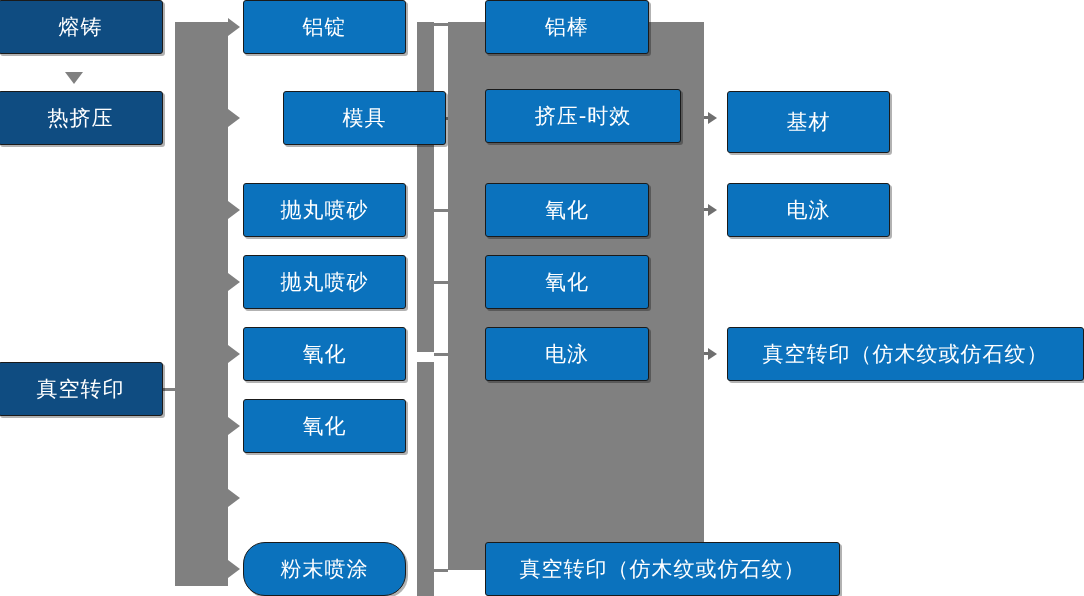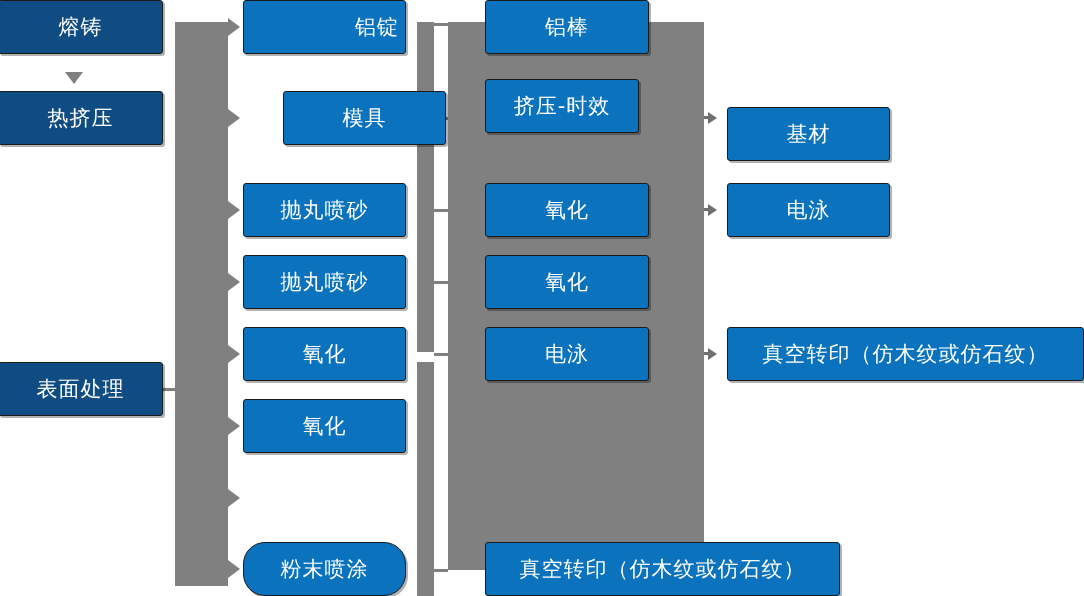--- a/index.html
+++ b/index.html
@@ -88,24 +88,24 @@
   <div class="conn-line" style="left:704px;top:352px;width:10px;"></div>
   <div class="conn-head" style="left:708px;top:348px;"></div>
 
   <div class="box dark" style="left:-2px;top:0px;width:165px;height:54px;">
     <span class="lbl">熔铸</span>
   </div>
   <div class="box dark" style="left:-2px;top:91px;width:165px;height:54px;">
     <span class="lbl">热挤压</span>
   </div>
   <div class="box dark" style="left:-2px;top:362px;width:165px;height:54px;">
-    <span class="lbl">表面处理</span>
+    <span class="lbl">真空转印</span>
   </div>
 
-  <div class="box bright" style="left:243px;top:0px;width:163px;height:54px;justify-content:flex-end;">
+  <div class="box bright" style="left:243px;top:0px;width:163px;height:54px;">
     <span class="lbl">铝锭</span>
   </div>
   <div class="box bright" style="left:243px;top:91px;width:163px;height:54px;margin-left:40px;">
     <span class="lbl">模具</span>
   </div>
   <div class="box bright" style="left:243px;top:183px;width:163px;height:54px;">
     <span class="lbl">抛丸喷砂</span>
   </div>
   <div class="box bright" style="left:243px;top:255px;width:163px;height:54px;">
     <span class="lbl">抛丸喷砂</span>
@@ -116,37 +116,37 @@
   <div class="box bright" style="left:243px;top:399px;width:163px;height:54px;">
     <span class="lbl">氧化</span>
   </div>
   <div class="box bright" style="left:243px;top:542px;width:163px;height:54px;border-radius:22px;">
     <span class="lbl">粉末喷涂</span>
   </div>
 
   <div class="box bright" style="left:485px;top:0px;width:164px;height:54px;text-align:right;">
     <span class="lbl">铝棒</span>
   </div>
-  <div class="box bright" style="left:485px;top:79px;width:154px;height:54px;">
+  <div class="box bright" style="left:485px;top:89px;width:196px;height:54px;">
     <span class="lbl">挤压-时效</span>
   </div>
   <div class="box bright" style="left:485px;top:183px;width:164px;height:54px;">
     <span class="lbl">氧化</span>
   </div>
   <div class="box bright" style="left:485px;top:255px;width:164px;height:54px;">
     <span class="lbl">氧化</span>
   </div>
   <div class="box bright" style="left:485px;top:327px;width:164px;height:54px;">
     <span class="lbl">电泳</span>
   </div>
   <div class="box bright" style="left:485px;top:542px;width:355px;height:54px;">
     <span class="lbl">真空转印（仿木纹或仿石纹）</span>
   </div>
 
-  <div class="box bright" style="left:727px;top:91px;width:163px;height:54px;margin-top:16px;">
+  <div class="box bright" style="left:727px;top:91px;width:163px;height:62px;">
     <span class="lbl">基材</span>
   </div>
   <div class="box bright" style="left:727px;top:183px;width:163px;height:54px;">
     <span class="lbl">电泳</span>
   </div>
   <div class="box bright" style="left:727px;top:327px;width:357px;height:54px;">
     <span class="lbl">真空转印（仿木纹或仿石纹）</span>
   </div>
 
 </div>

